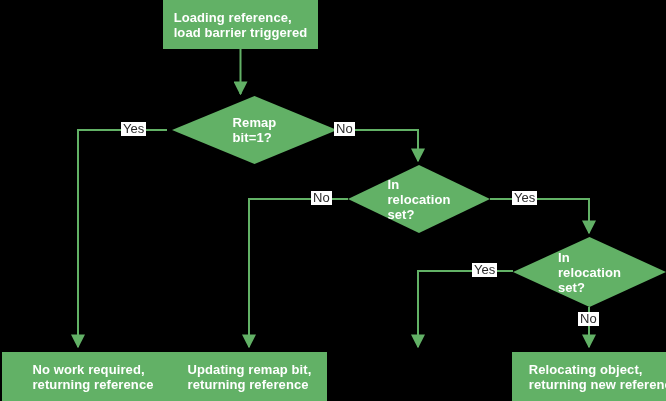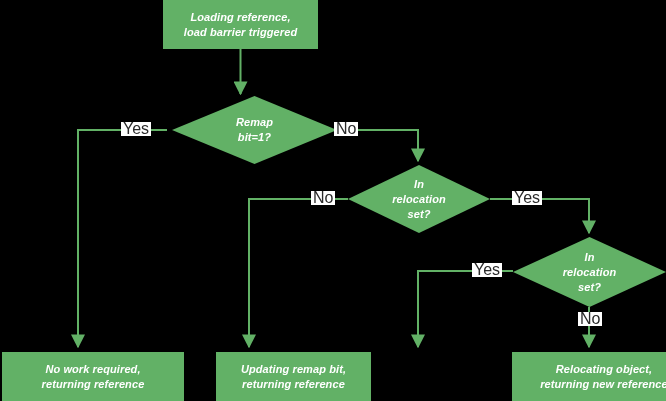--- a/index.html
+++ b/index.html
@@ -21,27 +21,25 @@
     width: 666px;
     height: 401px;
     pointer-events: none;
   }
   .node {
     position: absolute;
     box-sizing: border-box;
     display: flex;
     align-items: center;
     justify-content: center;
-    text-align: center;
     color: #ffffff;
-    font-size: 11px;
+    font-size: 13px;
     font-weight: bold;
     line-height: 15px;
     letter-spacing: 0.1px;
-    font-style: italic;
   }
   .node.box {
     background: #62b166;
   }
   .node.diamond {
     background: transparent;
   }
   .node.diamond .dia-shape {
     position: absolute;
     left: 0; top: 0;
@@ -53,21 +51,21 @@
   .node .label {
     position: relative;
     z-index: 2;
     white-space: pre-line;
     padding: 0 4px;
   }
   .edge-label {
     position: absolute;
     background: #ffffff;
     color: #2b2b2b;
-    font-size: 16px;
+    font-size: 13px;
     font-weight: normal;
     line-height: 14px;
     padding: 0px 2px;
     white-space: nowrap;
     z-index: 5;
   }
 </style>
 </head>
 <body>
 
@@ -113,21 +111,21 @@
     <span class="label">In
 relocation
 set?</span>
   </div>
 
   <div class="node box" style="left:2px; top:352px; width:182px; height:49px;">
     <span class="label">No work required,
 returning reference</span>
   </div>
 
-  <div class="node box" style="left:172px; top:352px; width:155px; height:49px;margin-left:44px;">
+  <div class="node box" style="left:172px; top:352px; width:155px; height:49px;">
     <span class="label">Updating remap bit,
 returning reference</span>
   </div>
 
 
   <div class="node box" style="left:512px; top:352px; width:184px; height:49px;">
     <span class="label">Relocating object,
 returning new reference</span>
   </div>
 

